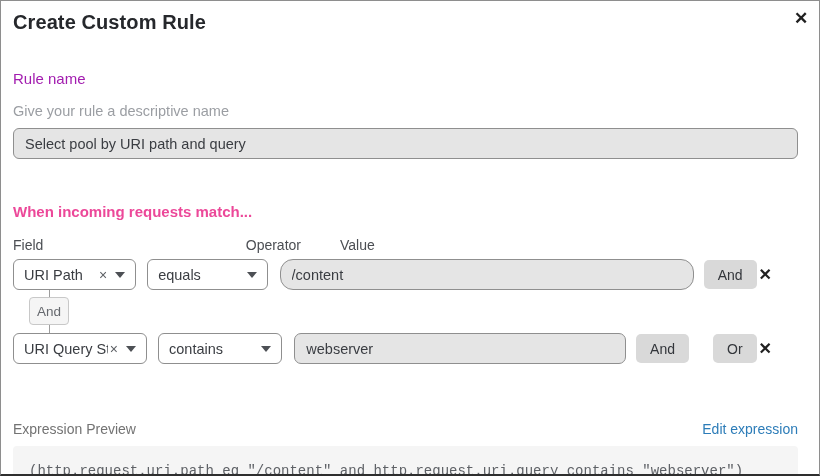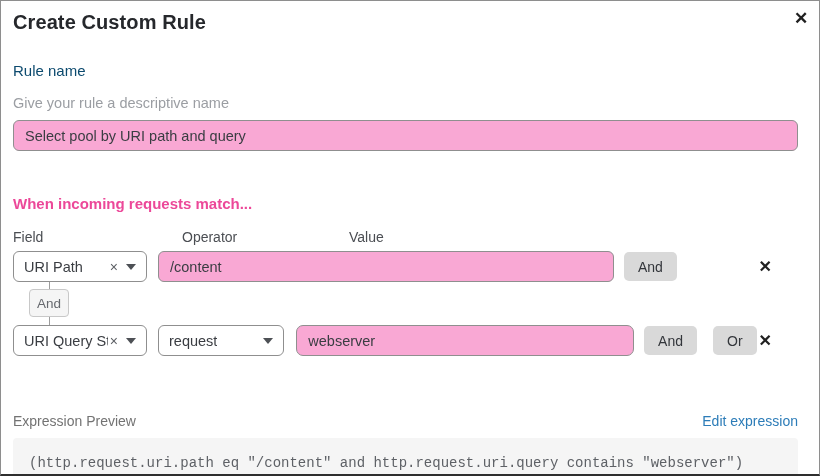--- a/index.html
+++ b/index.html
@@ -36,59 +36,58 @@
     background: none;
     border: none;
   }
   .title {
     font-size: 20px;
     font-weight: 700;
     color: #26282c;
     letter-spacing: 0.1px;
   }
   .rule-name-label {
-    margin-top: 28px;
+    margin-top: 36px;
     font-size: 15px;
-    color: #0c4a6e;
+    color: #a21caf;
   }
   .rule-name-hint {
     margin-top: 16px;
     font-size: 14.5px;
     color: #9b9ea3;
   }
   .text-input {
     display: block;
     width: 785px;
     height: 31px;
     margin-top: 9px;
     border: 1px solid #8f8f8f;
     border-radius: 6px;
     padding: 0 11px;
     font-family: "Liberation Sans", "DejaVu Sans", sans-serif;
     font-size: 14.5px;
     color: #3a3d42;
-    background: #f9a8d4;
+    background: #e5e5e5;
     outline: none;
   }
   .match-heading {
     margin-top: 44px;
     font-size: 15px;
     font-weight: 700;
     color: #ec4899;
   }
   .col-labels {
     display: flex;
     margin-top: 17px;
     font-size: 14px;
     color: #4b4e53;
-    gap: 24px;
   }
   .col-label-field { width: 145px; }
-  .col-label-operator { width: 143px; }
-  .col-label-value { flex: 1; }
+  .col-label-operator { width: 143px; text-align: right; }
+  .col-label-value { flex: 1; margin-left: 39px; }
   .builder-row {
     display: flex;
     align-items: center;
     margin-top: 6px;
     height: 31px;
   }
   .select {
     display: flex;
     align-items: center;
     height: 31px;
@@ -116,35 +115,35 @@
   }
   .caret-down {
     margin-left: 6px;
     width: 0; height: 0;
     border-left: 5px solid transparent;
     border-right: 5px solid transparent;
     border-top: 6px solid #4d5055;
     flex: 0 0 auto;
   }
   .value-input { margin-top: 0; }
-  .value-input.row1 { width: 456px; }
+  .value-input.row1 { width: 456px; border-radius: 13px; }
   .value-input.row2 { width: 352px; border-radius: 7px; }
   .conj-btn {
     height: 29px;
     padding: 0 14px;
     margin-left: 10px;
     border: none;
     border-radius: 5px;
     background: #d9d9d9;
     font-family: "Liberation Sans", "DejaVu Sans", sans-serif;
     font-size: 14px;
     color: #33363b;
     cursor: pointer;
   }
-  .conj-btn + .conj-btn { margin-left: 16px; }
+  .conj-btn + .conj-btn { margin-left: 24px; }
   .row-close {
     margin-left: auto;
     margin-right: 7px;
     background: none;
     border: none;
     font-size: 16px;
     font-weight: 700;
     color: #212121;
     cursor: pointer;
     line-height: 1;
@@ -222,39 +221,43 @@
       <div class="col-label-operator">Operator</div>
       <div class="col-label-value">Value</div>
     </div>
 
     <div class="builder-row">
       <div class="select select-field">
         <span class="select-text">URI Path</span>
         <span class="select-remove">×</span>
         <span class="caret-down"></span>
       </div>
+      <div class="select select-operator">
+        <span class="select-text">equals</span>
+        <span class="caret-down" style="margin-left:auto;"></span>
+      </div>
       <input class="text-input value-input row1" type="text" value="/content" style="">
       <button class="conj-btn">And</button>
       <button class="row-close">✕</button>
     </div>
 
     <div class="connector">
       <div class="vline top"></div>
       <div class="and-badge">And</div>
       <div class="vline bottom"></div>
     </div>
 
     <div class="builder-row" style="margin-top:0;">
       <div class="select select-field">
         <span class="select-text">URI Query St...</span>
         <span class="select-remove">×</span>
         <span class="caret-down"></span>
       </div>
       <div class="select select-operator">
-        <span class="select-text">request</span>
+        <span class="select-text">contains</span>
         <span class="caret-down" style="margin-left:auto;"></span>
       </div>
       <input class="text-input value-input row2" type="text" value="webserver" style="">
       <button class="conj-btn">And</button>
       <button class="conj-btn">Or</button>
       <button class="row-close">✕</button>
     </div>
 
     <div class="preview-header">
       <div class="preview-label">Expression Preview</div>

